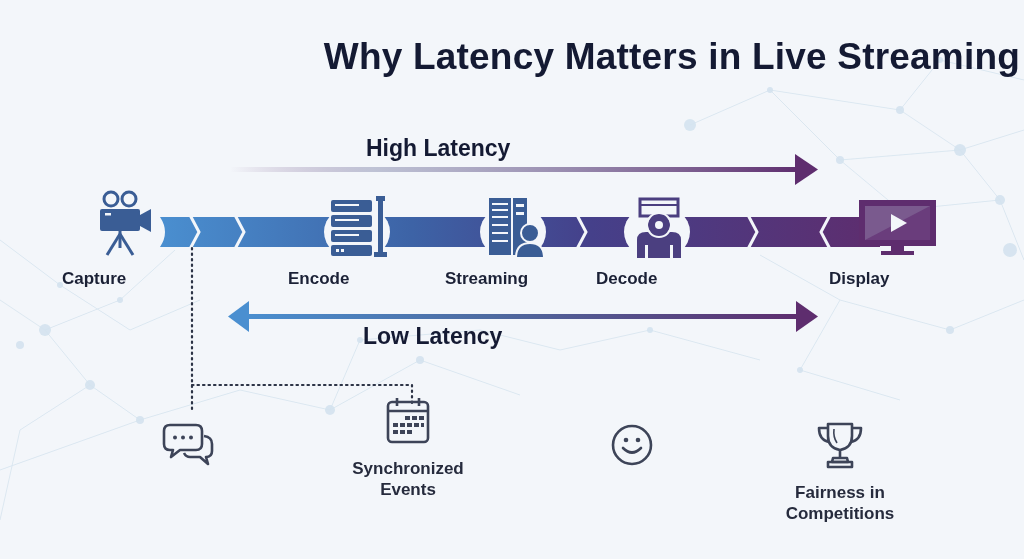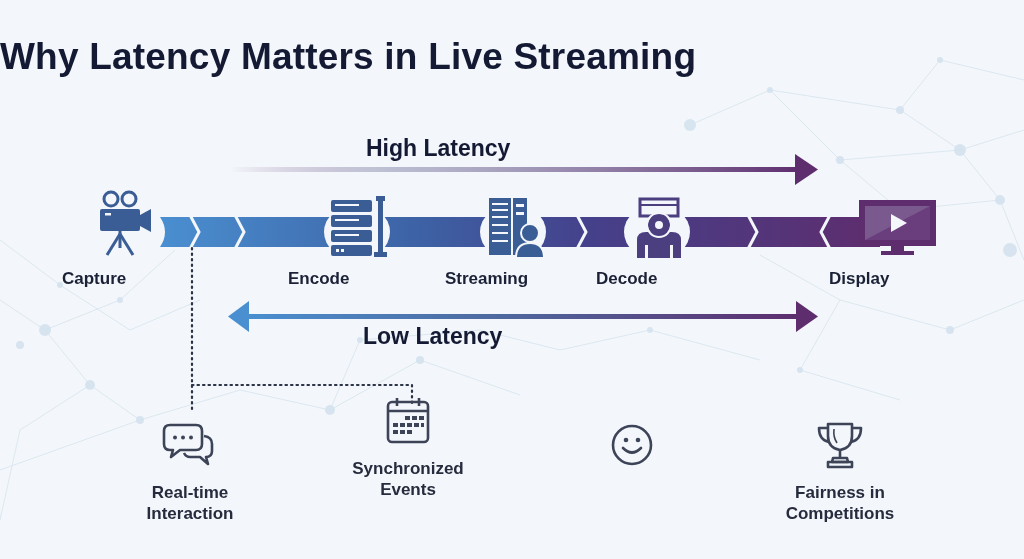--- a/index.html
+++ b/index.html
@@ -4,21 +4,21 @@
 <style>
   html, body { margin: 0; padding: 0; }
   body {
     width: 1024px; height: 559px; overflow: hidden; position: relative;
     background: #f3f6fa;
     font-family: "Liberation Sans", "DejaVu Sans", sans-serif;
     color: #151a2e;
   }
   #bg { position: absolute; left: 0; top: 0; width: 1024px; height: 559px; }
   .title {
-    position: absolute; left: 0; width: 1020px; top: 36px; text-align: left;
+    position: absolute; left: 0; width: 1020px; top: 36px; text-align: right;
     font-size: 37px; font-weight: 700; color: #141a33; letter-spacing: 0.2px;
   }
   .arrow-label {
     position: absolute; font-size: 23px; font-weight: 700; color: #141a33;
     width: 300px;
   }
   #diagram { position: absolute; left: 0; top: 0; width: 1024px; height: 559px; }
   .stage-label {
     position: absolute; font-size: 17px; font-weight: 700; color: #1b2136;
     text-align: left; width: 140px;
@@ -212,24 +212,20 @@
     <g fill="none" stroke="#3d4458" stroke-width="2.6" stroke-linejoin="round">
       <path d="M8 5 H34 Q40 5 40 11 V24 Q40 30 34 30 H18 L9 37 L11 30 H8 Q2 30 2 24 V11 Q2 5 8 5 Z"></path>
       <path d="M42 16 Q50 17 50 24 V31 Q50 37 44 37 L46 44 L38 37 H28 Q24 37 22 33"></path>
     </g>
     <g fill="#3d4458">
         <circle cx="13" cy="17.5" r="2"></circle>
         <circle cx="21" cy="17.5" r="2"></circle>
         <circle cx="29" cy="17.5" r="2"></circle>
       </g>
   </svg>
-  <div class="label">
-    <div>Real-time</div>
-    <div>Interaction</div>
-  </div>
 </div>
 
 <div class="benefit" style="left:308px; top:396px;">
   <svg class="icon" viewBox="0 0 56 50">
     <g fill="none" stroke="#3d4458" stroke-width="2.6">
       <rect x="8" y="6" width="40" height="40" rx="4"></rect>
       <line x1="8" y1="15" x2="48" y2="15"></line>
       <line x1="17" y1="2" x2="17" y2="10"></line>
       <line x1="39" y1="2" x2="39" y2="10"></line>
     </g>

